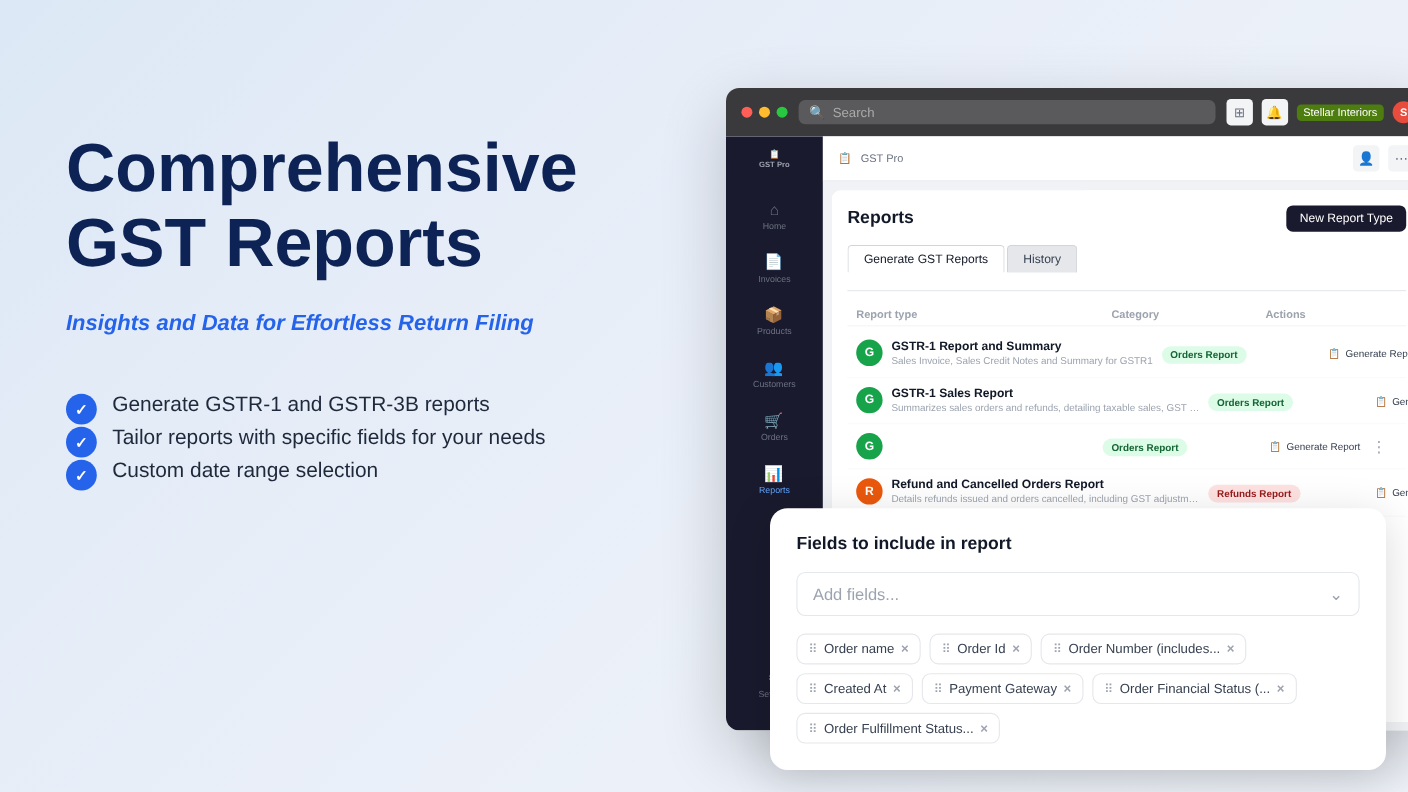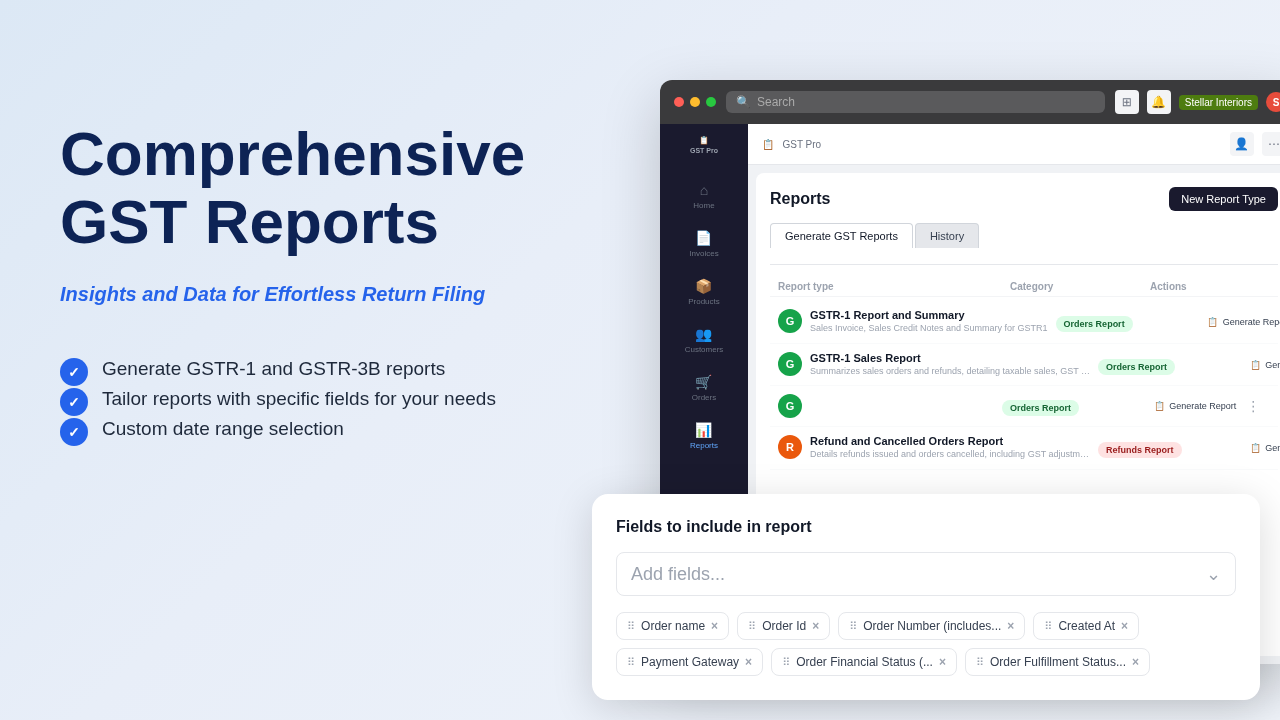--- a/index.html
+++ b/index.html
@@ -330,38 +330,38 @@
       color: #9ca3af;
       font-size: 14px;
       cursor: pointer;
     }
 
     
     .fields-modal {
       position: absolute;
       right: 20px;
       bottom: 20px;
-      width: 668px;
+      width: 560px;
       background: white;
       border-radius: 16px;
       padding: 24px;
       box-shadow: 0 8px 40px rgba(0,0,0,0.15);
     }
     .fields-title {
       font-size: 16px;
       font-weight: 600;
       color: #111827;
       margin-bottom: 16px;
     }
     .fields-input {
       width: 100%;
       border: 1px solid #e5e7eb;
       border-radius: 8px;
       padding: 10px 14px;
-      font-size: 18px;
+      font-size: 15px;
       color: #9ca3af;
       margin-bottom: 16px;
       display: flex;
       align-items: center;
       justify-content: space-between;
       cursor: pointer;
     }
     .fields-tags {
       display: flex;
       flex-wrap: wrap;

